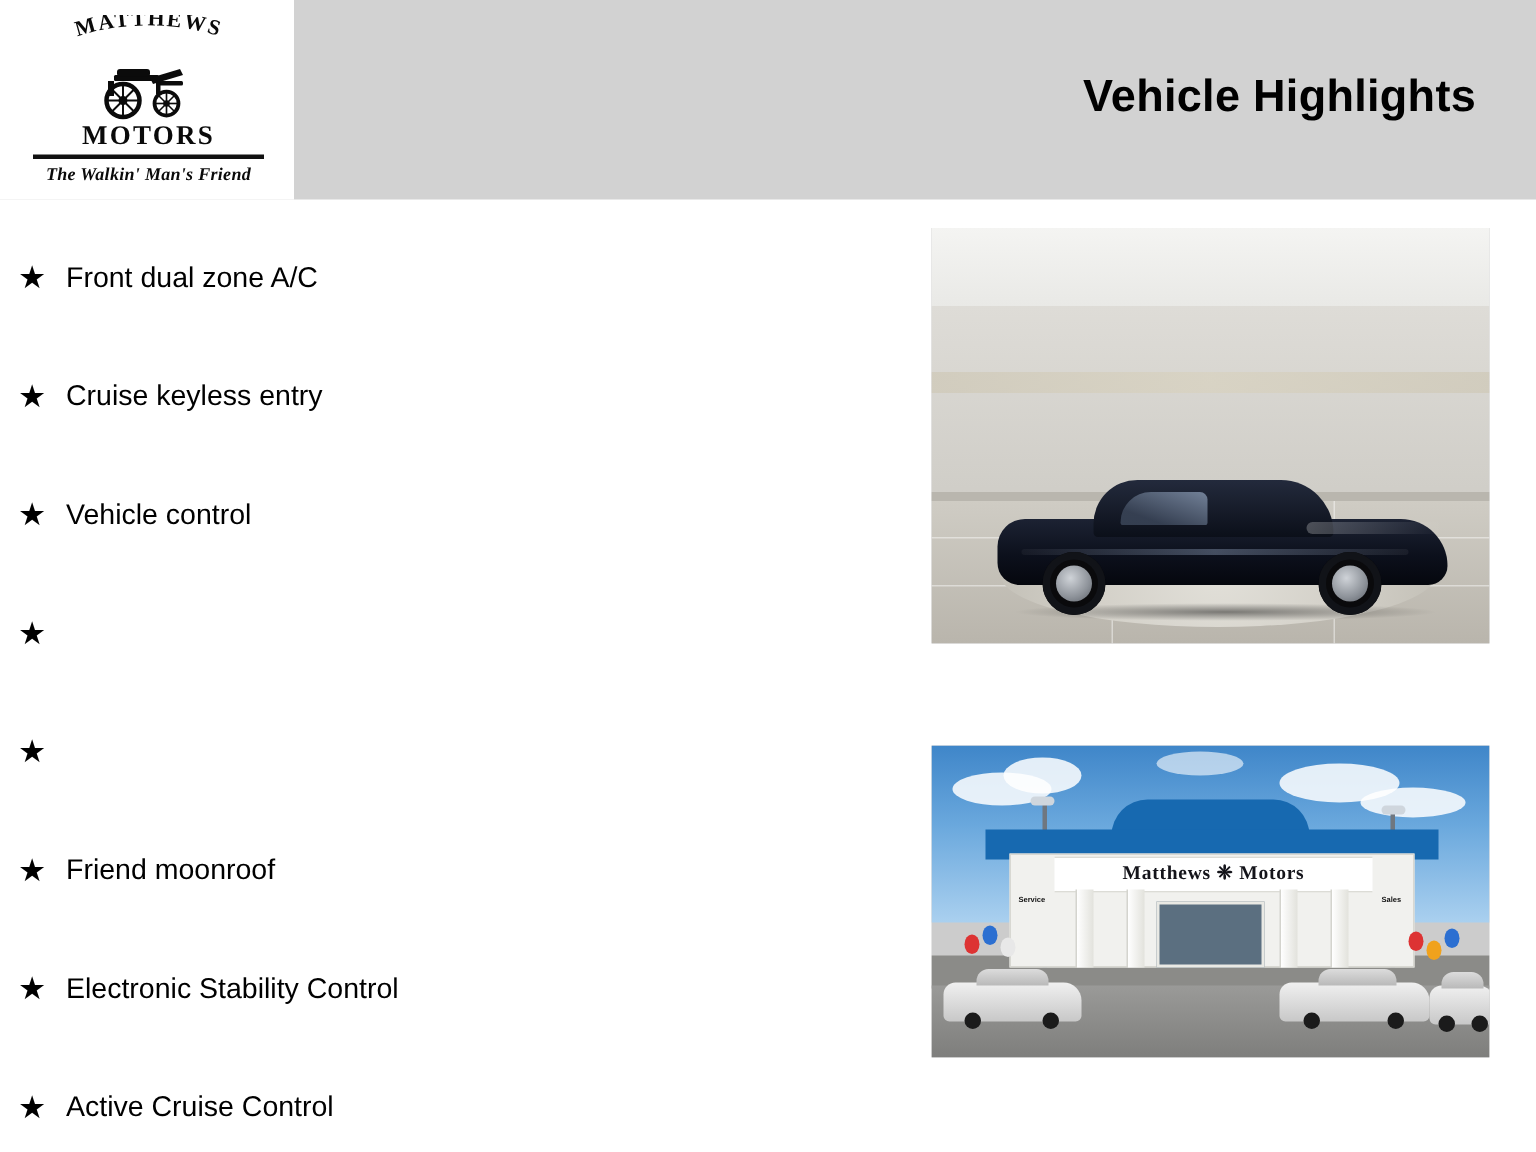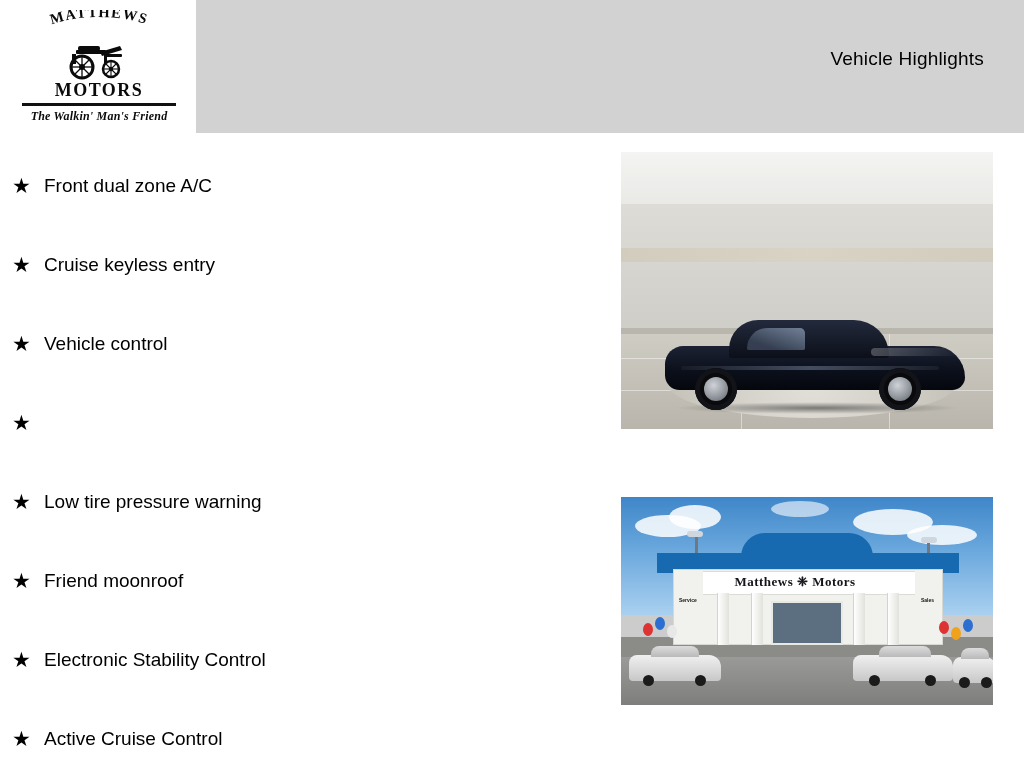--- a/index.html
+++ b/index.html
@@ -84,22 +84,22 @@
     font-size: 12px;
     font-weight: bold;
     font-style: italic;
     font-family: "Liberation Serif", serif;
     letter-spacing: 0.2px;
   }
   .header-title {
     position: absolute;
     right: 40px;
     top: 48px;
-    font-size: 19px;
-    font-weight: normal;
+    font-size: 30px;
+    font-weight: bold;
     color: #000000;
     letter-spacing: 0.2px;
   }
 
   
   .highlights {
     position: absolute;
     left: 0px;
     top: 146px;
     width: 600px;
@@ -263,21 +263,21 @@
     background: #1769b0;
     border-radius: 66px 66px 0 0;
   }
   .dl-band {
     position: absolute; left: 82px; top: 74px; width: 212px; height: 22px;
     background: #ffffff;
     border-top: 1px solid #dcdcd6;
     border-bottom: 1px solid #dcdcd6;
   }
   .dl-band-text {
-    position: absolute; left: 68px; top: 76px; width: 212px; height: 18px;
+    position: absolute; left: 82px; top: 76px; width: 212px; height: 18px;
     text-align: center;
     font-family: "Liberation Serif", serif;
     font-size: 13px;
     font-weight: bold;
     color: #14141a;
     letter-spacing: .5px;
     line-height: 18px;
   }
   .column {
     position: absolute; top: 96px; width: 11px; height: 52px;
@@ -389,21 +389,20 @@
     <span class="hl-star">★</span>
     <span class="hl-text">Vehicle control</span>
   </div>
 
   <div class="hl-item">
     <span class="hl-star">★</span>
   </div>
 
   <div class="hl-item">
     <span class="hl-star">★</span>
-    <span class="hl-text">Low tire pressure warning</span>
   </div>
 
   <div class="hl-item">
     <span class="hl-star">★</span>
     <span class="hl-text">Friend moonroof</span>
   </div>
 
   <div class="hl-item">
     <span class="hl-star">★</span>
     <span class="hl-text">Electronic Stability Control</span>

